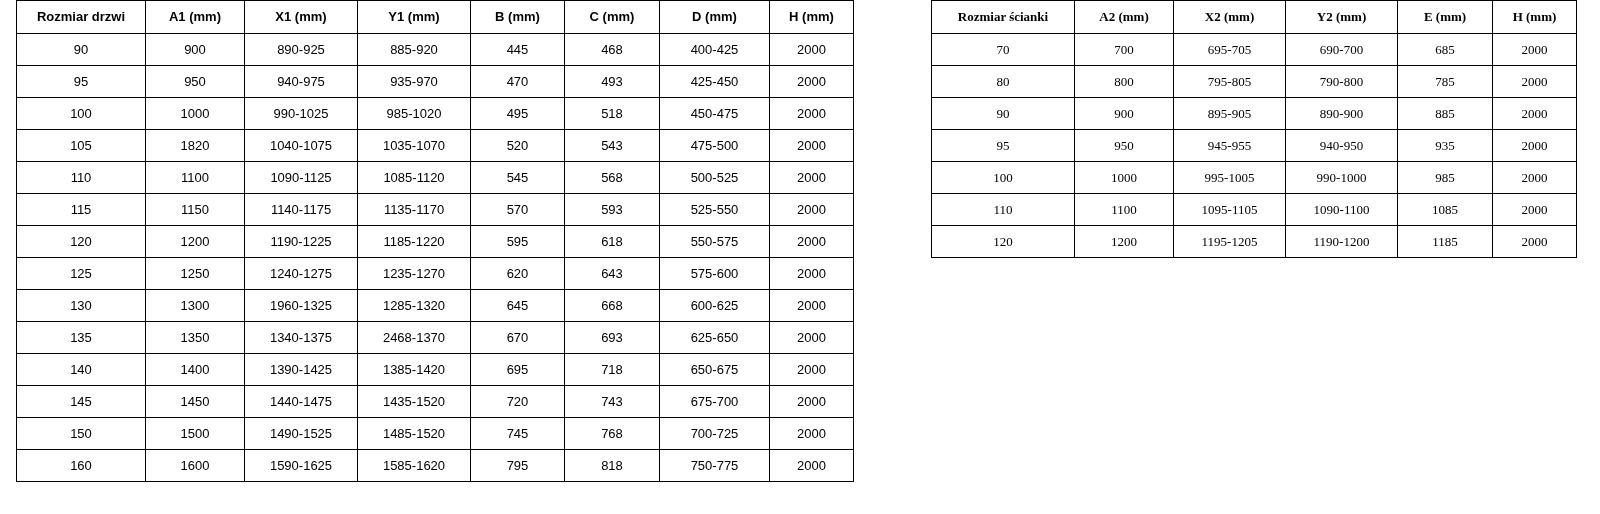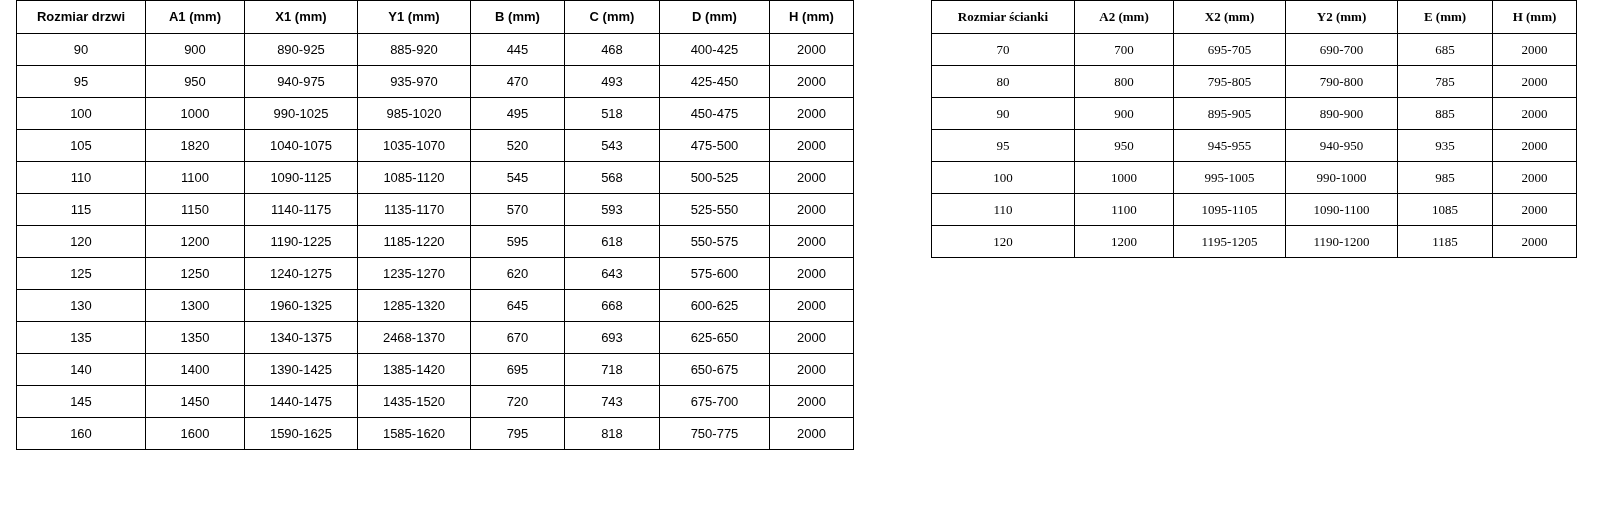--- a/index.html
+++ b/index.html
@@ -211,20 +211,30 @@
             <td>145</td>
             <td>1450</td>
             <td>1440-1475</td>
             <td>1435-1520</td>
             <td>720</td>
             <td>743</td>
             <td>675-700</td>
             <td>2000</td>
           </tr>
           <tr>
+            <td>150</td>
+            <td>1500</td>
+            <td>1490-1525</td>
+            <td>1485-1520</td>
+            <td>745</td>
+            <td>768</td>
+            <td>700-725</td>
+            <td>2000</td>
+          </tr>
+          <tr>
             <td>160</td>
             <td>1600</td>
             <td>1590-1625</td>
             <td>1585-1620</td>
             <td>795</td>
             <td>818</td>
             <td>750-775</td>
             <td>2000</td>
           </tr>
         </tbody>

